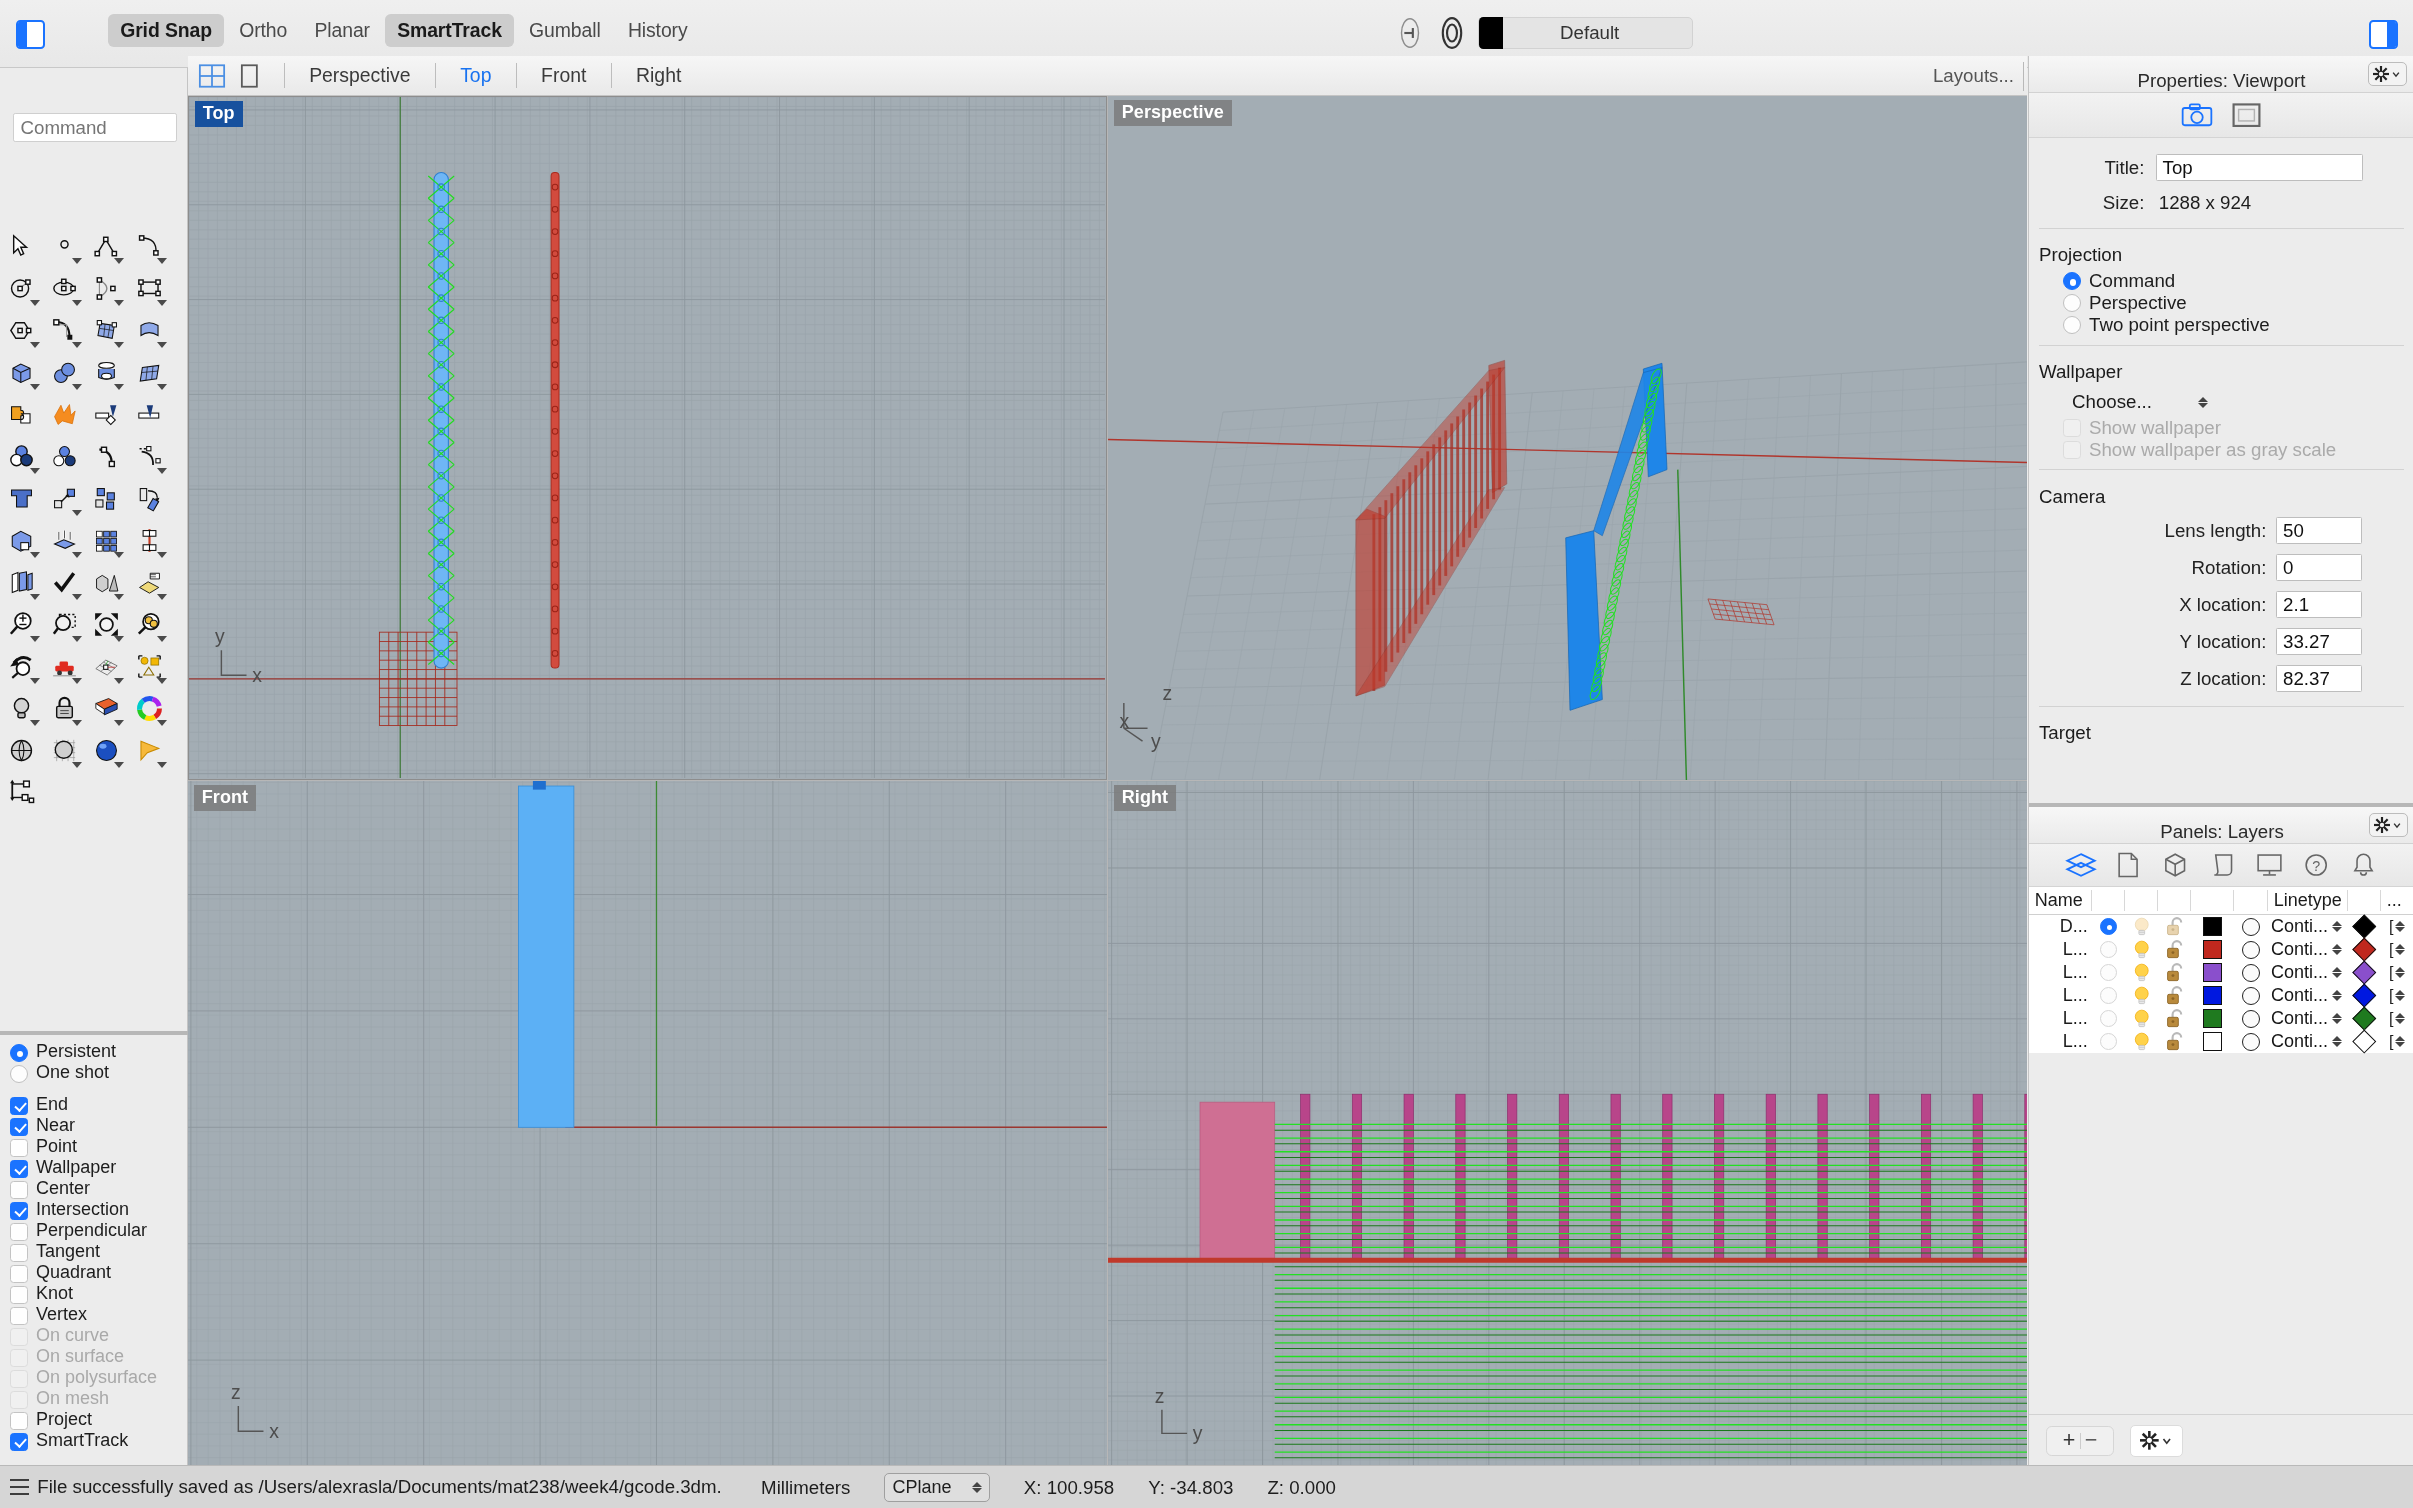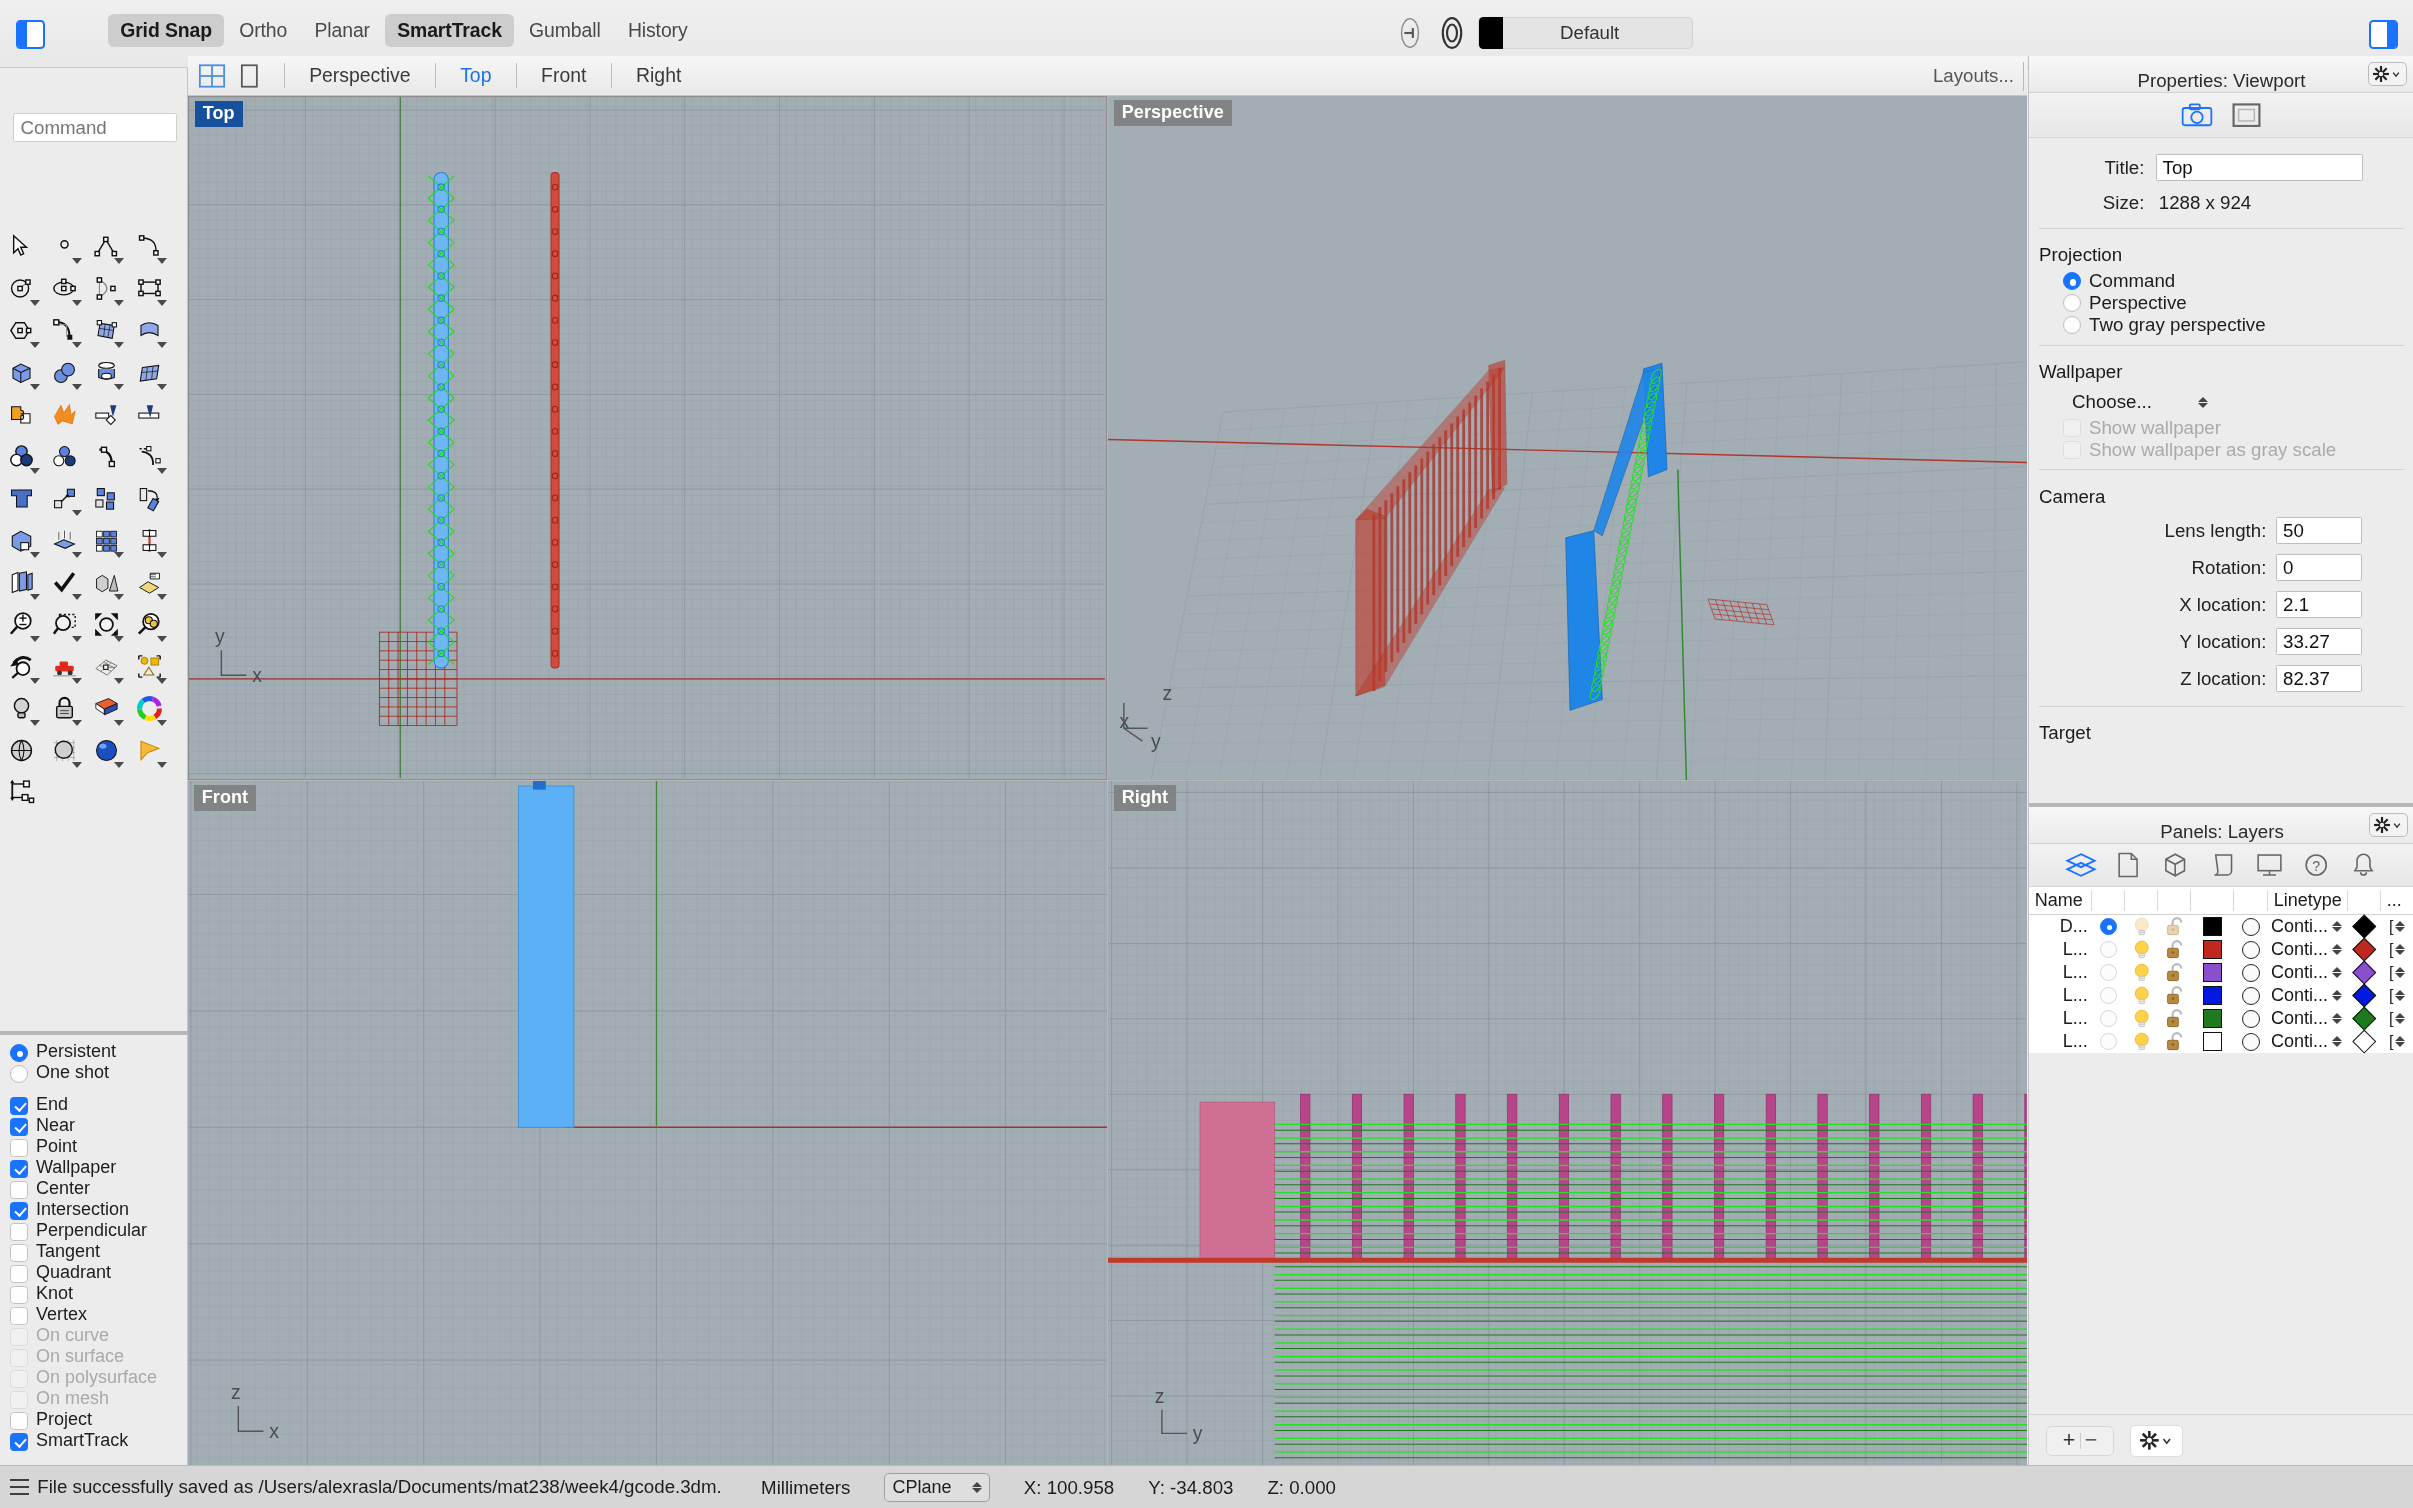--- a/index.html
+++ b/index.html
@@ -1785,21 +1785,21 @@
       <div class="prow">
           <span class="radio on"></span>
           <span>Command</span>
         </div>
       <div class="prow">
           <span class="radio"></span>
           <span>Perspective</span>
         </div>
       <div class="prow">
           <span class="radio"></span>
-          <span>Two gray perspective</span>
+          <span>Two point perspective</span>
         </div>
       <div class="hr"></div>
       <div class="sectitle">Wallpaper</div>
       <div class="chooser">
         <span>Choose...</span>
         <span class="stepper">
             <i class="u"></i>
             <i class="d"></i>
           </span>
       </div>

